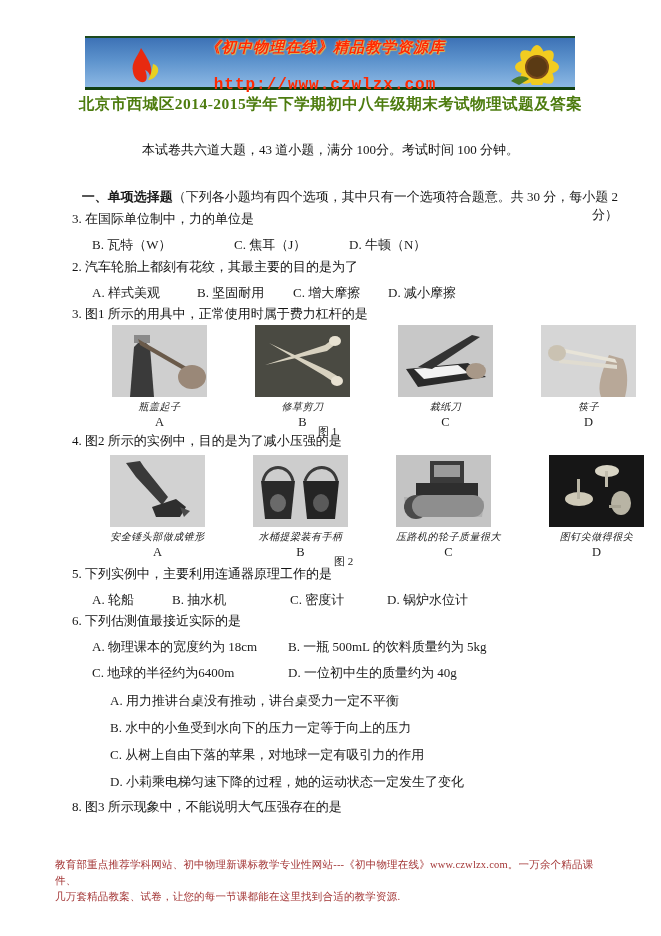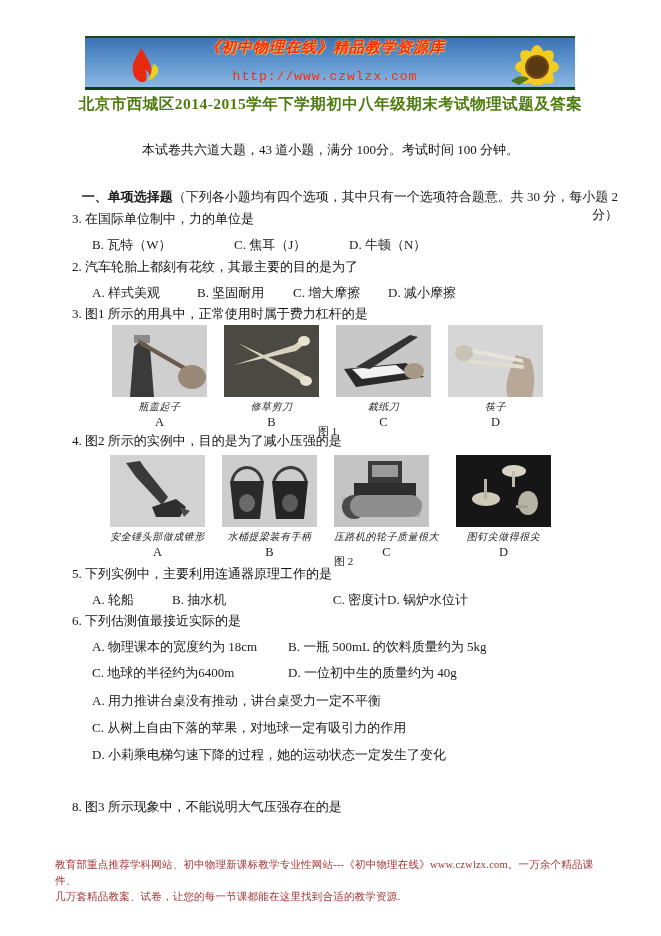--- a/index.html
+++ b/index.html
@@ -15,21 +15,21 @@
   }
   .banner-logo { position: absolute; left: 38px; top: 8px; width: 46px; height: 40px; }
   .banner-center { flex: 1; text-align: center; padding-left: 60px; padding-right: 70px; }
   .banner-title {
     font-size: 15px; font-weight: bold; color: #ff2a00; letter-spacing: 1px;
     text-shadow: 0 0 2px #ffe0a0, 1px 1px 0 #c8a24a;
     font-style: italic;
   }
   .banner-url {
     font-family: "Liberation Mono", "DejaVu Sans Mono", monospace;
-    font-size: 13px; color: #ff2a00; margin-top: 12px; letter-spacing: 1px;
+    font-size: 16px; color: #ff2a00; margin-top: 19px; letter-spacing: 1px; font-weight: bold;
   }
   .banner-sunflower { position: absolute; right: 6px; bottom: 2px; width: 70px; height: 44px; }
 
   
   .doc-title {
     position: absolute; left: 0; top: 94px; width: 661px; text-align: center;
     font-size: 15.5px; font-weight: bold; color: #4d7c0f; letter-spacing: 0.5px;
   }
   .exam-info {
     position: absolute; left: 0; top: 141px; width: 661px; text-align: center;
@@ -42,31 +42,31 @@
 
   
   .q { position: absolute; left: 72px; width: 540px; font-size: 13px; }
   .stem { color: #141414; }
   .opts-row { display: flex; margin-left: 20px; margin-top: 8px; }
   .opts-row span { display: inline-block; }
   .opts-2col { margin-left: 20px; }
   .opts-2col .row { display: flex; margin-top: 8px; }
   .opts-2col .row span:first-child { width: 196px; }
   .opts-stack { margin-left: 20px; }
-  .opts-stack div { margin-top: 9px; }
+  .opts-stack div { margin-top: 9px; margin-left: 18px; }
 
   
   .q1o0 { width: 143px; } .q1o1 { width: 142px; } .q1o2 { width: 115px; }
   
   .q2o0 { width: 105px; } .q2o1 { width: 96px; } .q2o2 { width: 95px; }
   
-  .q5o0 { width: 80px; } .q5o1 { width: 118px; } .q5o2 { width: 97px; text-align: right; }
-
-  
-  .figure-row { position: absolute; display: flex; }
+  .q5o0 { width: 80px; } .q5o1 { width: 118px; } .q5o2 { width: 97px; }
+
+  
+  .figure-row { position: absolute; display: flex; gap: 31px; }
   .fig-item { text-align: center; margin-right: 17px; }
   .fig-photo { width: 95px; height: 72px; background: #d8d8d8; position: relative; overflow: hidden; }
   .fig-photo.dark { background: #1d1d1d; }
   .fig-photo svg { width: 100%; height: 100%; display: block; }
   .fig-caption { font-size: 10px; margin-top: 3px; font-style: italic; color: #222; letter-spacing: 0.5px; white-space: nowrap; }
   .fig-letter { font-size: 12.5px; margin-top: 1px; color: #222; }
   .fig-label { position: absolute; bottom: 0; font-size: 11px; color: #222; }
 
   
   .footer {
@@ -272,20 +272,21 @@
     <div class="row">
       <span>C. 地球的半径约为6400m</span>
       <span>D. 一位初中生的质量约为 40g</span>
     </div>
   </div>
 </div>
 
 <div class="q" style="top:683px">
   <div class="opts-stack">
     <div>A. 用力推讲台桌没有推动，讲台桌受力一定不平衡</div>
+    <div>B. 水中的小鱼受到水向下的压力一定等于向上的压力</div>
     <div>C. 从树上自由下落的苹果，对地球一定有吸引力的作用</div>
     <div>D. 小莉乘电梯匀速下降的过程，她的运动状态一定发生了变化</div>
   </div>
 </div>
 
 <div class="q" style="top:798px">
   <div class="stem">8. 图3 所示现象中，不能说明大气压强存在的是</div>
 </div>
 
 <div class="footer">

